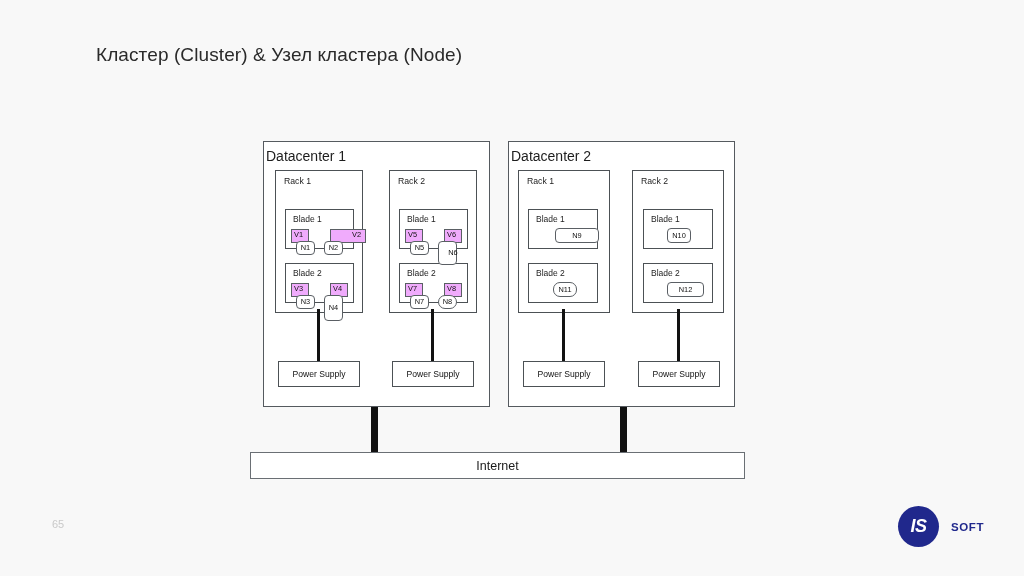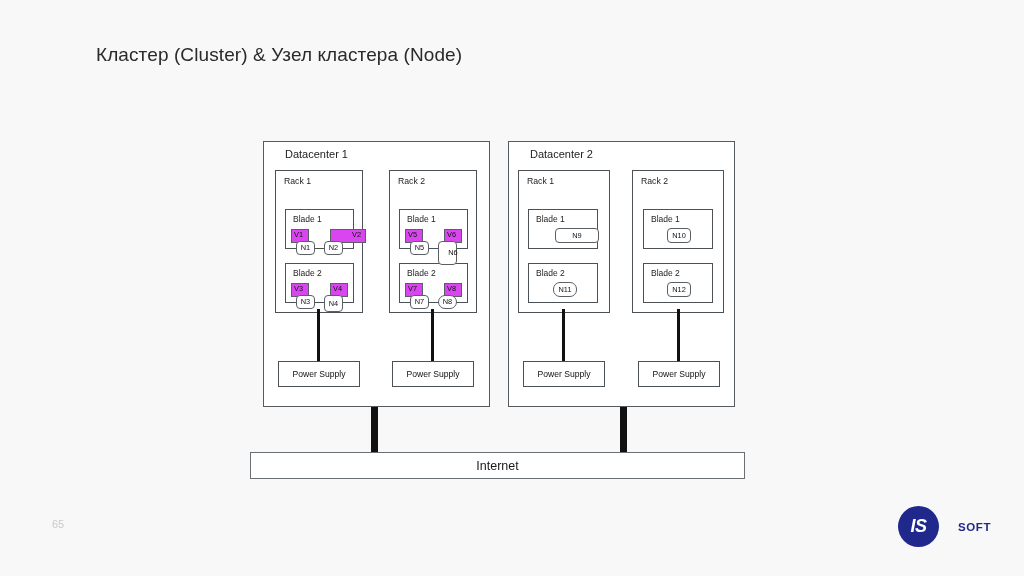--- a/index.html
+++ b/index.html
@@ -39,23 +39,23 @@
 
   
   .abs { position: absolute; box-sizing: border-box; }
 
   .datacenter {
     border: 1.4px solid #555a5f;
     background: #ffffff;
   }
   .dc-label {
     position: absolute;
-    left: 21px;
+    left: 2px;
     top: 6px;
-    font-size: 11px;
+    font-size: 14px;
     color: #1d1d1d;
     white-space: nowrap;
   }
 
   .rack {
     border: 1.4px solid #4c5155;
     background: #ffffff;
   }
   .rack-label {
     position: absolute;
@@ -75,21 +75,21 @@
     left: 7px;
     top: 4px;
     font-size: 8.5px;
     color: #1d1d1d;
     white-space: nowrap;
   }
 
   
   .vm {
     border: 1.1px solid #5a5f64;
-    background: #d946ef;
+    background: #f0abfc;
     font-size: 7.4px;
     color: #111;
     text-align: left;
     padding-left: 2px;
     padding-top: 1px;
     line-height: 1.05;
   }
 
   
   .node {
@@ -146,21 +146,21 @@
     top: 518px;
     font-size: 11px;
     color: #c9c9c9;
   }
   .logo-wrap {
     position: absolute;
     left: 898px;
     top: 506px;
     display: flex;
     align-items: center;
-    gap: 19px;
+    gap: 12px;
   }
   .logo-mark {
     width: 41px;
     height: 41px;
     border-radius: 50%;
     background: #20288c;
     display: flex;
     align-items: center;
     justify-content: center;
     color: #ffffff;
@@ -200,21 +200,21 @@
   <div class="abs node" style="left:296px; top:241px; width:19px; height:14px;">N1</div>
   <div class="abs node" style="left:324px; top:241px; width:19px; height:14px;">N2</div>
 
   <div class="abs blade" style="left:285px; top:263px; width:69px; height:40px;">
     <span class="blade-label">Blade 2</span>
   </div>
   <div class="abs vm" style="left:291px; top:283px; width:18px; height:14px;">V3</div>
   <div class="abs vm" style="left:330px; top:283px; width:18px; height:14px;">V4</div>
   <div class="abs node-link" style="left:312px; top:302px; width:16px;"></div>
   <div class="abs node" style="left:296px; top:295px; width:19px; height:14px;">N3</div>
-  <div class="abs node" style="left:324px; top:295px; width:19px; height:17px;">N4</div>
+  <div class="abs node" style="left:324px; top:295px; width:19px; height:26px;">N4</div>
 
   <div class="abs cable" style="left:317px; top:309px; width:3px; height:52px;"></div>
   <div class="abs psu" style="left:278px; top:361px; width:82px; height:26px;">Power Supply</div>
 
   <div class="abs rack" style="left:389px; top:170px; width:88px; height:143px;">
     <span class="rack-label">Rack 2</span>
   </div>
 
   <div class="abs blade" style="left:399px; top:209px; width:69px; height:40px;">
     <span class="blade-label">Blade 1</span>
@@ -263,21 +263,21 @@
   </div>
 
   <div class="abs blade" style="left:643px; top:209px; width:70px; height:40px;">
     <span class="blade-label">Blade 1</span>
   </div>
   <div class="abs node" style="left:667px; top:228px; width:24px; height:15px;">N10</div>
 
   <div class="abs blade" style="left:643px; top:263px; width:70px; height:40px;">
     <span class="blade-label">Blade 2</span>
   </div>
-  <div class="abs node" style="left:667px; top:282px; width:24px; height:15px;">N12</div>
+  <div class="abs node" style="left:667px; top:282px; width:37px; height:15px;">N12</div>
 
   <div class="abs cable" style="left:677px; top:309px; width:2.6px; height:52px;"></div>
   <div class="abs psu" style="left:638px; top:361px; width:82px; height:26px;">Power Supply</div>
 
   <div class="abs cable" style="left:371px; top:407px; width:7px; height:50px;"></div>
   <div class="abs cable" style="left:620px; top:407px; width:7px; height:50px;"></div>
 
   <div class="abs internet-bar" style="left:250px; top:452px; width:495px; height:27px;">Internet</div>
 
 </div>

